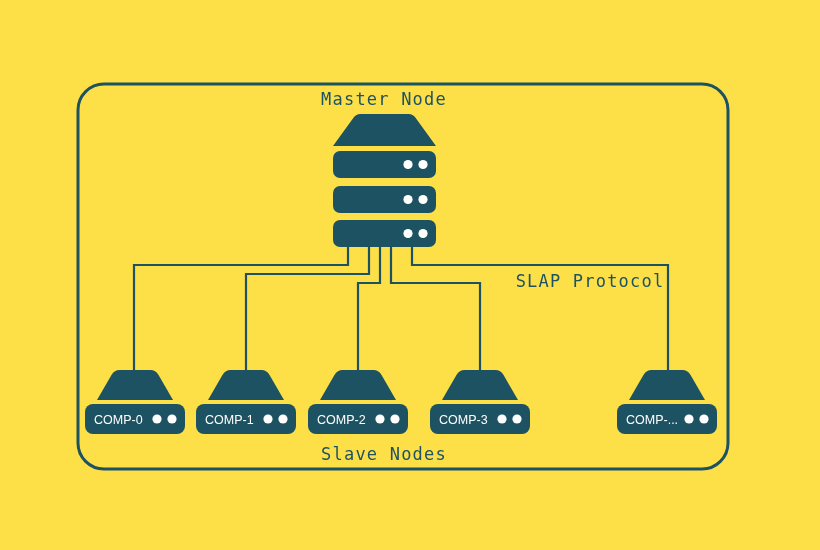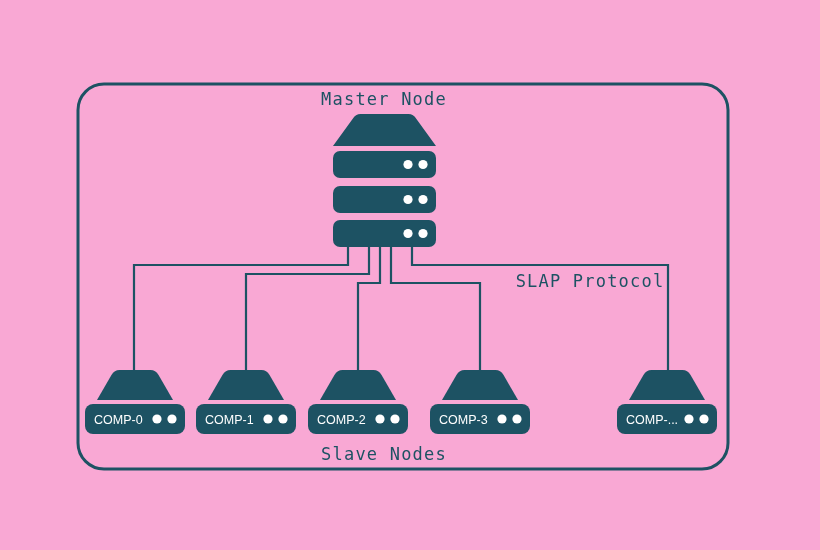--- a/index.html
+++ b/index.html
@@ -10,21 +10,21 @@
   body {
     width: 820px;
     height: 550px;
     font-family: "Liberation Sans", sans-serif;
     overflow: hidden;
   }
   #diagram-root {
     position: relative;
     width: 820px;
     height: 550px;
-    background: #f9a8d4;
+    background: #fde047;
   }
   svg#cluster-svg {
     display: block;
     width: 820px;
     height: 550px;
   }
   .mono-label {
     font-family: "DejaVu Sans Mono", "Liberation Mono", monospace;
     font-size: 17px;
     letter-spacing: 1.2px;

